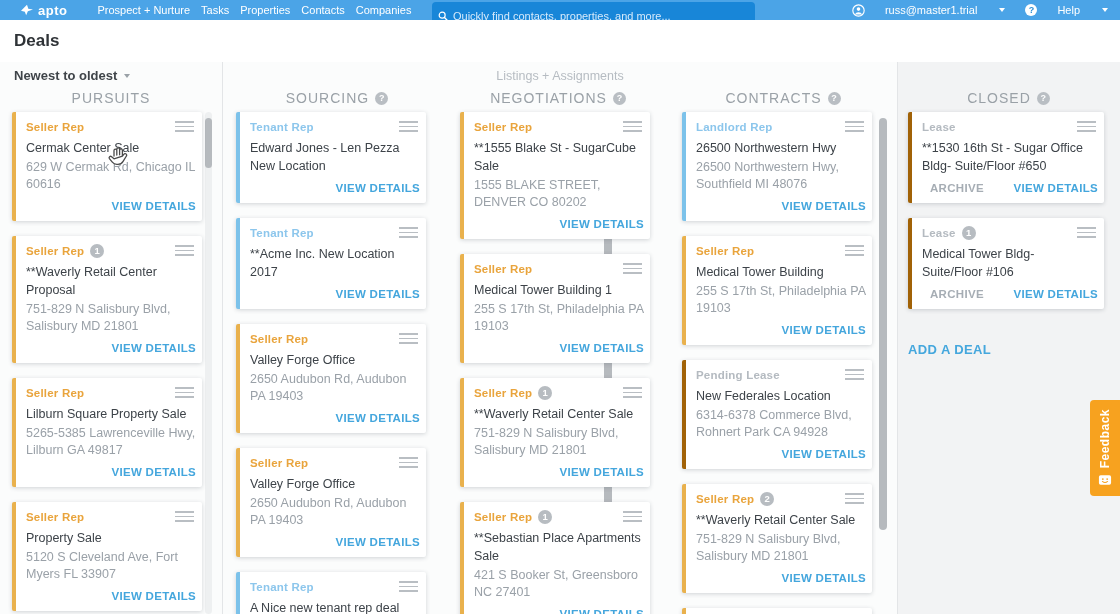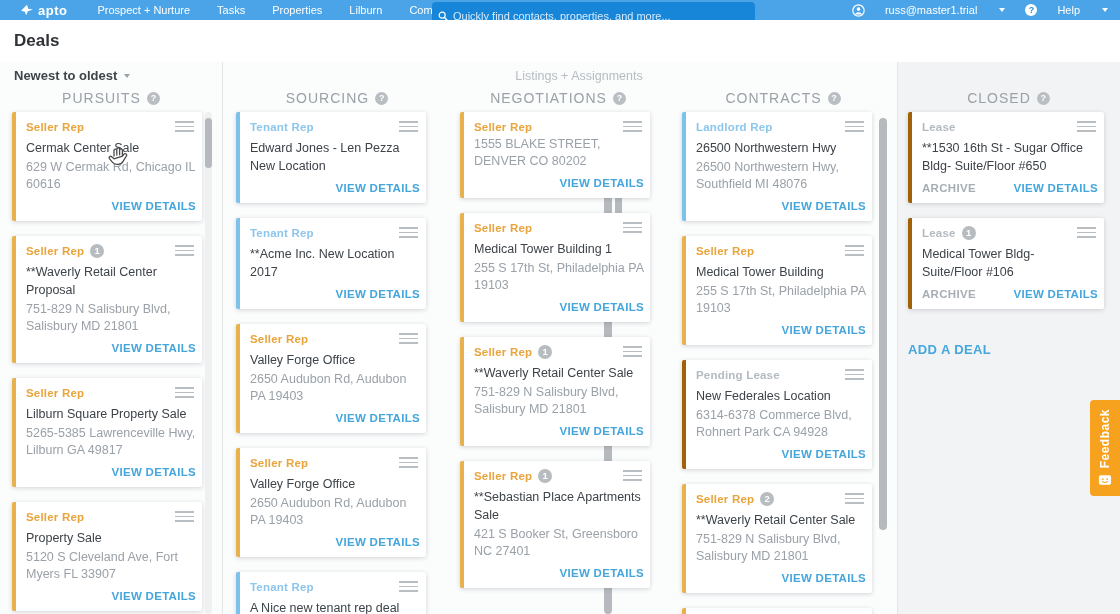--- a/index.html
+++ b/index.html
@@ -2,59 +2,59 @@
 <html><head>
 <meta charset="utf-8">
 <style>
   * { margin:0; padding:0; box-sizing:border-box; }
   html,body { width:1120px; height:614px; overflow:hidden; font-family:"Liberation Sans",sans-serif; background:#fcfdfd; position:relative; }
 
   
   .navbar { position:absolute; left:0; top:0; width:1120px; height:20px; background:#4ba4e7; display:flex; align-items:center; color:#fff; font-size:11px; }
   .logo { display:flex; align-items:center; gap:4px; margin-left:20px; }
   .logo-text { font-size:13px; font-weight:700; letter-spacing:.5px; }
-  .nav-items { display:flex; align-items:flex-start; margin-left:30px; gap:27px; }
+  .nav-items { display:flex; align-items:flex-start; margin-left:30px; gap:11px; }
   .nav-item { cursor:pointer; white-space:nowrap; }
   .nav-search { position:absolute; left:432px; top:2px; width:323px; height:27px; background:#1886d8; border-radius:4px; display:flex; align-items:center; padding:0 6px; gap:5px; }
   .nav-search input { flex:1; border:none; outline:none; background:transparent; color:#eaf4fc; font-size:11px; font-family:inherit; }
   .nav-search input::placeholder { color:#d6eafb; opacity:1; }
   .nav-right { margin-left:auto; display:flex; align-items:center; gap:20px; padding-right:12px; }
   .chev { width:0; height:0; border-left:3.5px solid transparent; border-right:3.5px solid transparent; border-top:4px solid #fff; margin-left:2px; }
   .help-q { width:12px; height:12px; border-radius:50%; background:#fff; color:#2c8ed6; font-size:9px; font-weight:700; text-align:center; line-height:12px; }
 
   
   .pagebar { position:absolute; left:0; top:20px; width:1120px; height:42px; background:#fff; display:flex; align-items:center; padding-left:14px; }
   .page-title { font-size:17px; font-weight:700; color:#2f3337; }
 
   
   .board { position:absolute; left:0; top:62px; width:1120px; height:552px; background:#fbfcfc; }
   .closed-bg { position:absolute; left:897px; top:0; width:223px; height:552px; background:#f2f3f4; }
   .divider { position:absolute; top:0; bottom:0; width:1px; background:#e3e5e7; }
   .sort { position:absolute; left:14px; top:6px; font-size:13px; font-weight:600; color:#3f4449; display:flex; align-items:center; gap:5px; cursor:pointer; }
   .sort .chev { border-top-color:#9aa1a7; }
-  .group-header { position:absolute; left:244px; top:7px; width:670px; text-align:center; font-size:12.5px; color:#b6bcc2; }
+  .group-header { position:absolute; left:225px; top:7px; width:670px; text-align:center; font-size:12.5px; color:#b6bcc2; }
   .col-head { position:absolute; top:28px; text-align:center; font-size:14px; color:#9aa1a7; letter-spacing:1px; display:flex; align-items:center; justify-content:center; gap:6px; }
   .q-badge { width:13px; height:13px; border-radius:50%; background:#b9bec3; color:#fff; font-size:9px; font-weight:700; line-height:13px; text-align:center; letter-spacing:0; flex:0 0 auto; }
 
   .cards { position:absolute; top:50px; display:flex; flex-direction:column; gap:15px; }
   .card { background:#fff; border-radius:2px; box-shadow:0 1px 4px rgba(60,70,80,.22); border-left:4px solid #a16207; padding:7px 6px 8px 10px; }
   .card.accent-orange { border-left-color:#e9b14d; }
   .card.accent-blue { border-left-color:#7cc2ea; }
   .label-row { display:flex; align-items:center; height:15px; }
   .type-label { font-size:11.5px; font-weight:600; letter-spacing:.2px; }
   .accent-orange .type-label { color:#e9a43c; }
   .accent-blue .type-label { color:#8cc6ec; }
   .accent-none .type-label { color:#b4bac0; }
   .count-badge { width:14px; height:14px; border-radius:50%; background:#b7bcc1; color:#fff; font-size:9.5px; font-weight:700; line-height:14px; text-align:center; margin-left:6px; }
   .burger { margin-left:auto; display:flex; flex-direction:column; gap:3px; padding:2px; cursor:pointer; }
   .burger span { display:block; width:19px; height:1.5px; background:#b9bec3; }
   .deal-title { margin-top:5px; font-size:12.5px; line-height:18px; color:#3d4349; }
   .deal-address { margin-top:2px; font-size:12.5px; line-height:17px; color:#9aa1a8; }
   .card-actions { margin-top:6px; height:14px; display:flex; justify-content:flex-end; align-items:center; }
-  .card-actions.spread { justify-content:space-between; }
+  .card-actions.spread { justify-content:space-between;margin-left:8px; }
   .view-details { font-size:11.5px; font-weight:700; letter-spacing:.3px; color:#44a6dd; cursor:pointer; }
   .archive { font-size:11.5px; font-weight:700; letter-spacing:.3px; color:#a6adb4; cursor:pointer; }
   .add-deal { margin-top:18px; font-size:13px; font-weight:700; letter-spacing:.4px; color:#45a7dd; cursor:pointer; }
 
   
   .sb-track { position:absolute; width:7px; background:#eef0f1; border-radius:4px; }
   .sb-thumb { position:absolute; border-radius:4px; background:#b6babe; }
 
   
   .feedback { position:absolute; right:0; top:400px; width:30px; height:96px; background:#f7a21f; border-radius:4px 0 0 4px; display:flex; flex-direction:column; align-items:center; justify-content:center; gap:6px; cursor:pointer; }
@@ -70,21 +70,21 @@
   <div class="logo">
     <svg width="14" height="12" viewBox="0 0 16 14">
         <path d="M1 8 L8 1 L9.5 5.5 L15 6.5 L9 8.5 L7 13 L5.5 9 Z" fill="#fff"></path>
       </svg>
     <span class="logo-text">apto</span>
   </div>
   <div class="nav-items">
     <span class="nav-item">Prospect + Nurture</span>
     <span class="nav-item">Tasks</span>
     <span class="nav-item">Properties</span>
-    <span class="nav-item">Lilburn</span>
+    <span class="nav-item">Contacts</span>
     <span class="nav-item">Companies</span>
   </div>
   <div class="nav-search">
     <svg width="10" height="10" viewBox="0 0 12 12">
         <circle cx="5" cy="5" r="3.6" fill="none" stroke="#fff" stroke-width="1.4"></circle>
         <line x1="7.8" y1="7.8" x2="11" y2="11" stroke="#fff" stroke-width="1.6" stroke-linecap="round"></line>
       </svg>
     <input type="text" placeholder="Quickly find contacts, properties, and more..." style="">
   </div>
   <div class="nav-right">
@@ -114,21 +114,21 @@
     <span>Newest to oldest</span>
     <span class="chev"></span>
   </div>
   <div class="group-header">Listings + Assignments</div>
 
   <div class="sb-track" style="left:205px; top:50px; height:502px;"></div>
   <div class="sb-thumb" style="left:205px; top:56px; height:50px; width:7px;"></div>
   <div class="sb-thumb" style="left:615px; top:63px; height:90px; width:7px;"></div>
   <div class="sb-thumb" style="left:604px; top:56px; height:496px; width:8px;"></div>
   <div class="sb-thumb" style="left:879px; top:56px; height:412px; width:8px;"></div>
-<div class="col-head" style="left: 0px; width: 222px;">
+<div class="col-head" style="left: 0px; width: 222px; flex-direction: column;">
     <span>PURSUITS</span>
     <span class="q-badge">?</span>
   </div>
     <div class="cards" style="left: 12px; width: 190px;">
       <div class="card accent-orange">
     <div class="label-row">
       <span class="type-label">Seller Rep</span>
 
       <span class="burger">
             <span></span>
@@ -290,20 +290,21 @@
       <div class="card accent-orange">
     <div class="label-row">
       <span class="type-label">Seller Rep</span>
 
       <span class="burger">
             <span></span>
             <span></span>
             <span></span>
           </span>
     </div>
+    <div class="deal-title">**1555 Blake St - SugarCube Sale</div>
     <div class="deal-address">1555 BLAKE STREET, DENVER CO 80202</div>
     <div class="card-actions">
 
       <span class="view-details">VIEW DETAILS</span>
     </div>
   </div>
       <div class="card accent-orange">
     <div class="label-row">
       <span class="type-label">Seller Rep</span>
 

